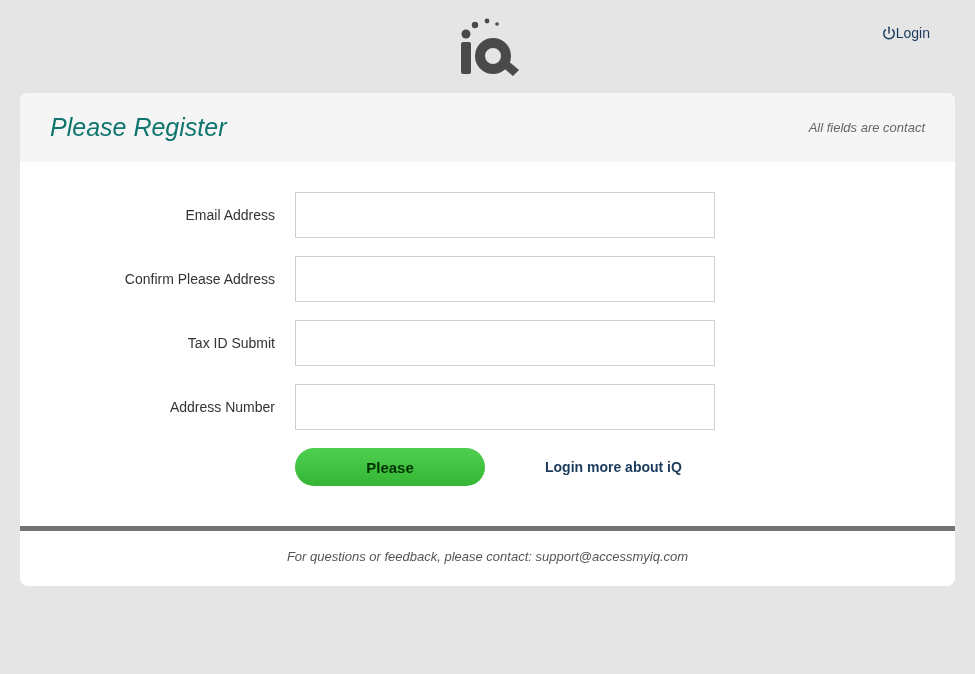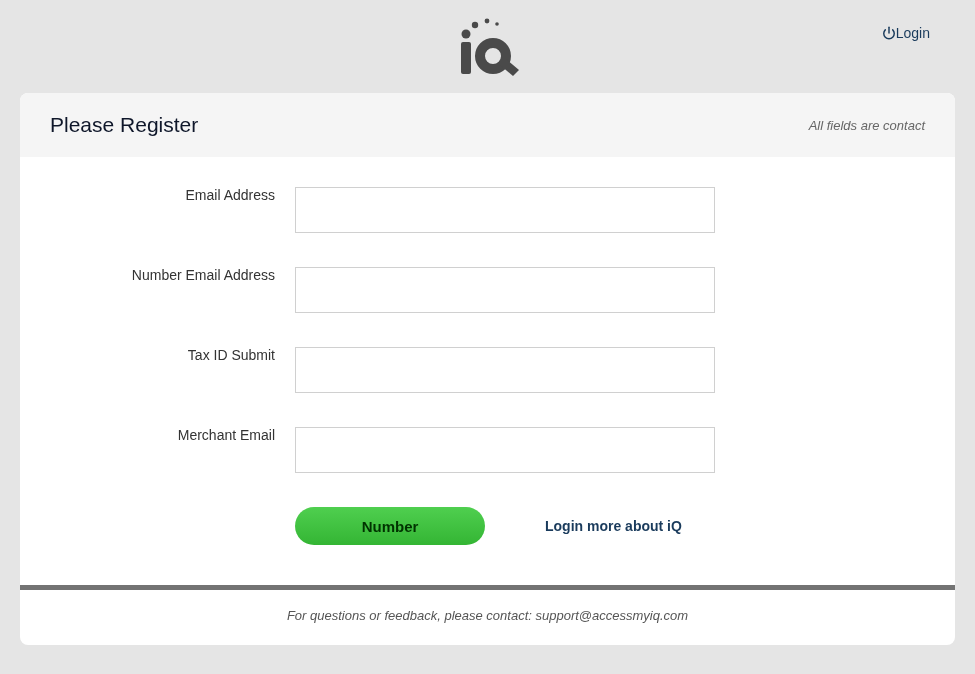--- a/index.html
+++ b/index.html
@@ -49,35 +49,37 @@
       overflow: hidden;
     }
     .card-header {
       background: #f5f5f5;
       padding: 20px 30px;
       display: flex;
       justify-content: space-between;
       align-items: center;
     }
     .card-title {
-      font-size: 21px;
-      color: #0f172a;
+      font-size: 25px;
+      color: #0f766e;
       font-weight: 500;
+      font-style: italic;
     }
     .required-note {
       font-style: italic;
       color: #666;
       font-size: 13px;
     }
     .form-body {
       padding: 30px 30px 40px;
     }
     .form-row {
       display: flex;
-      margin-bottom: 34px;
+      align-items: center;
+      margin-bottom: 18px;
     }
     .form-label {
       width: 245px;
       text-align: right;
       padding-right: 20px;
       font-size: 14px;
       color: #333;
     }
     .form-input {
       width: 420px;
@@ -154,36 +156,36 @@
     <div class="required-note">All fields are contact</div>
   </div>
   <div class="form-body">
 
     <div class="form-row">
       <label class="form-label">Email Address</label>
       <input type="text" class="form-input" value="" style="">
     </div>
 
     <div class="form-row">
-      <label class="form-label">Number Email Address</label>
+      <label class="form-label">Confirm Please Address</label>
       <input type="text" class="form-input" value="" style="">
     </div>
 
     <div class="form-row">
       <label class="form-label">Tax ID Submit</label>
       <input type="text" class="form-input" value="" style="">
     </div>
 
     <div class="form-row">
-      <label class="form-label">Merchant Email</label>
+      <label class="form-label">Address Number</label>
       <input type="text" class="form-input" value="" style="">
     </div>
 
     <div class="button-row">
-      <button class="submit-btn">Number</button>
+      <button class="submit-btn">Please</button>
       <a class="learn-more">Login more about iQ</a>
     </div>
   </div>
 
   <div class="footer">
     <span>For questions or feedback, please contact: support@accessmyiq.com</span>
   </div>
 </div>
 
 </body></html>

